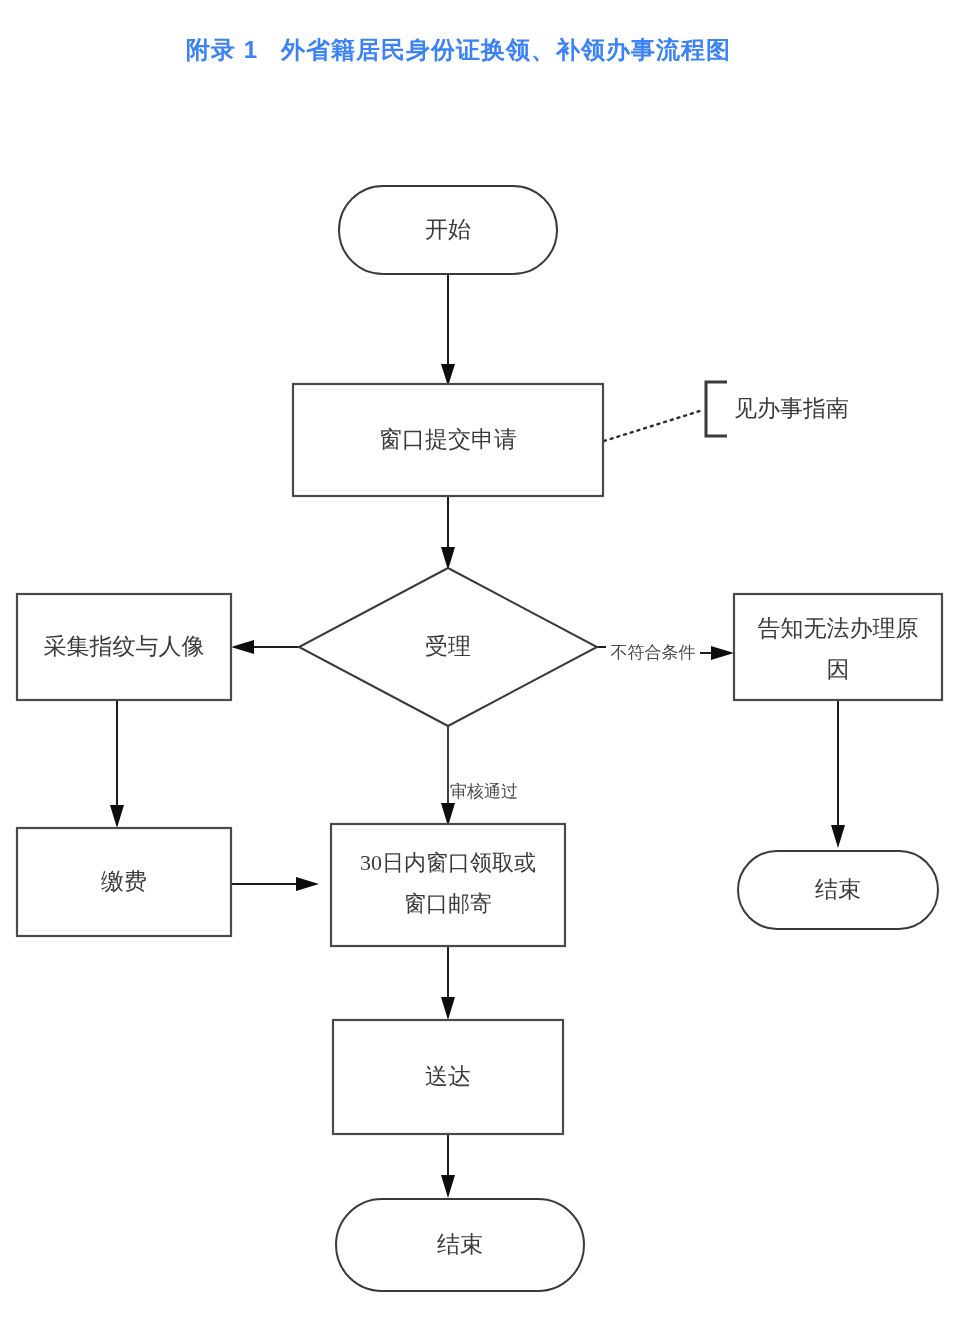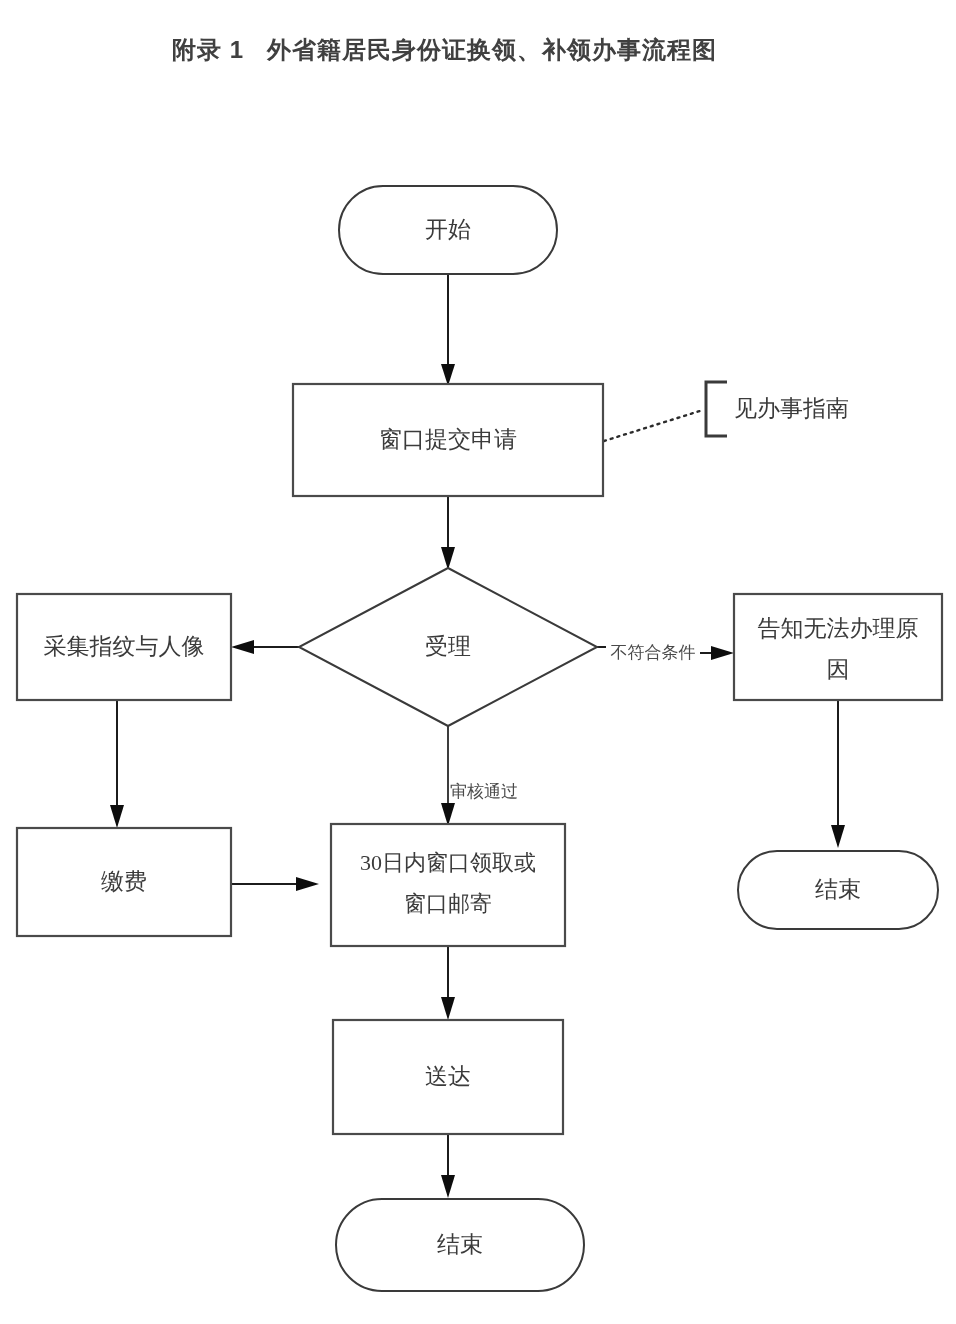--- a/index.html
+++ b/index.html
@@ -9,29 +9,29 @@
   }
   body {
     width: 956px;
     height: 1324px;
     position: relative;
     font-family: "Liberation Serif", "DejaVu Serif", serif;
     overflow: hidden;
   }
   #page-title {
     position: absolute;
-    left: 3px;
+    left: 17px;
     top: 34px;
     width: 883px;
     text-align: center;
     font-family: "Liberation Sans", "DejaVu Sans", sans-serif;
     font-weight: bold;
     font-size: 24px;
     letter-spacing: 1px;
-    color: #404040;
+    color: #3b82f6;
     white-space: pre;
   }
   #flow-canvas {
     position: absolute;
     left: 0;
     top: 0;
     width: 956px;
     height: 1324px;
   }
   .node-shape {

